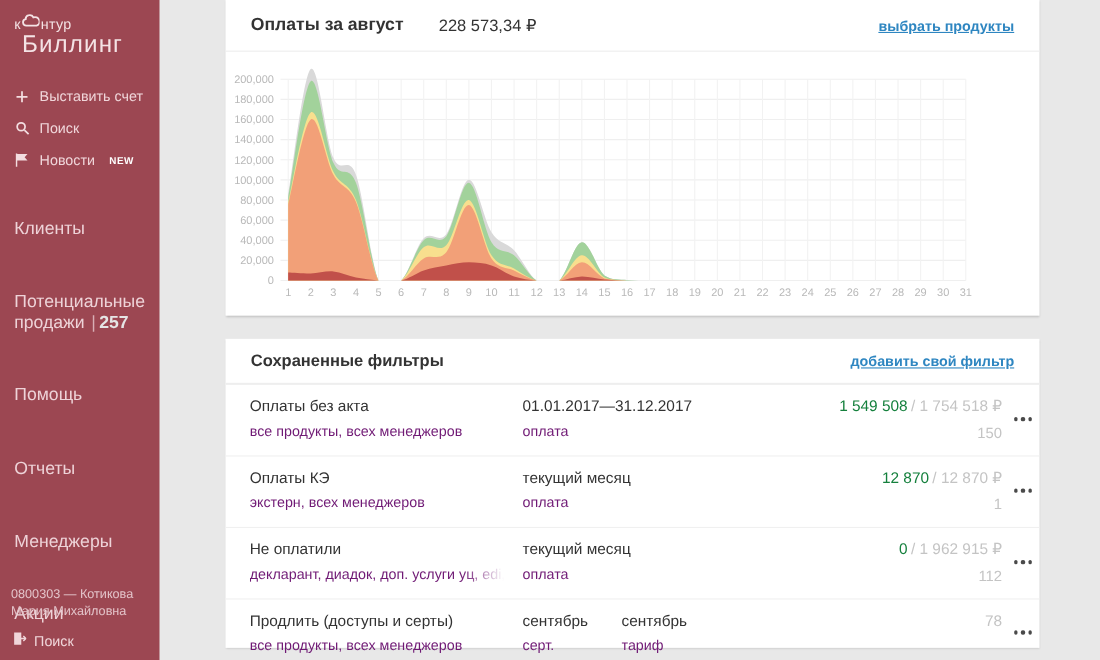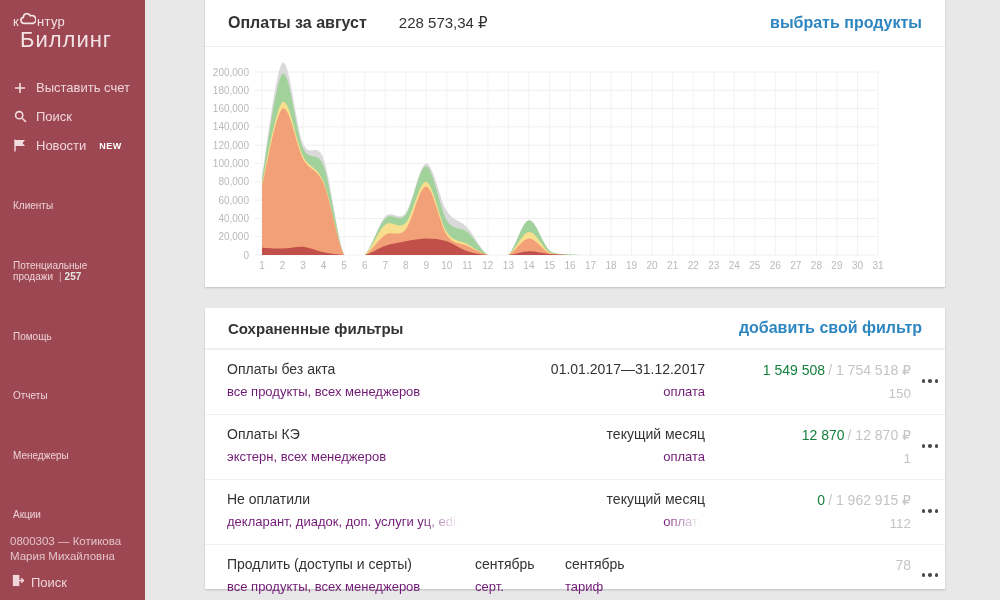--- a/index.html
+++ b/index.html
@@ -19,54 +19,54 @@
   .logo-line2 { font-size:22px; font-weight:400; letter-spacing:1px; padding-left:7px; margin-top:-2px; }
   .side-actions { margin-top:20px; }
   .side-item {
     display:flex; align-items:center; gap:9px;
     padding:7px 10px 7px 13px; font-size:13px; color:#f0d6da; cursor:pointer;
   }
   .side-item .ico { width:14px; display:flex; justify-content:center; color:#f3dde0; }
   .badge-new { font-size:9px; font-weight:bold; color:#fff; letter-spacing:.5px; margin-left:4px; }
   .side-nav { margin-top:19px; }
   .side-nav .side-link {
-    padding:8px 20px 8px 13px; font-size:10px; color:#eed3d8; cursor:pointer; line-height:1.15;margin-top:32px;
+    padding:8px 20px 8px 13px; font-size:16px; color:#eed3d8; cursor:pointer; line-height:1.15;margin-top:32px;
   }
   .count-sep { color:#d8aeb5; font-weight:400; margin:0 3px 0 6px; }
   .count-num { color:#e5e5e5; font-weight:bold; }
   .side-bottom { position:absolute; left:10px; right:6px; bottom:10px; }
   .account { font-size:11.5px; color:#e3c3c9; line-height:1.35; margin-bottom:9px; }
   .logout { display:flex; align-items:center; gap:7px; font-size:13px; color:#f0d6da; cursor:pointer; padding-left:1px; }
   
   .main { position:absolute; left:145px; top:0; width:855px; height:600px; }
   .card { position:absolute; left:60px; width:740px; background:#fff; box-shadow:0 1px 2px rgba(0,0,0,.18); }
   .card-head { display:flex; align-items:center; padding:0 23px; border-bottom:1px solid #ededed; }
   .card1 { top:0; height:287px; }
   .card1 .card-head { height:47px; }
   .card-title { font-size:16px; font-weight:bold; color:#333; }
   .amount { font-size:15px; color:#333; margin-left:32px; }
-  .blue-link { margin-left:auto; font-size:16px; font-weight:bold; color:#2e86c1; cursor:pointer; }
+  .blue-link { margin-left:auto; font-size:13px; font-weight:bold; color:#2e86c1; cursor:pointer;text-decoration:underline; }
   .chart-wrap { width:740px; height:240px; }
   
   .card2 { top:308px; height:281px; }
   .card2 .card-head { height:41px; }
   .card2 .card-title { font-size:15px; }
   .frow {
     display:grid; grid-template-columns:248px 90px 140px 1fr 26px;
     padding:11px 6px 13px 22px; border-top:1px solid #f0f0f0; cursor:pointer;
   }
   .frow:first-of-type { border-top:none; }
   .l1 { font-size:14px; color:#333; white-space:nowrap; overflow:hidden; }
   .l2 { font-size:13px; color:#701a75; margin-top:7px; white-space:nowrap; overflow:hidden; }
   .fade .l2 {
     -webkit-mask-image:linear-gradient(90deg,#000 82%,transparent 98%);
             mask-image:linear-gradient(90deg,#000 82%,transparent 98%);
   }
   .fname { padding-right:12px; }
-  .span2 { grid-column:2 / 4;text-align:right; }
+  .span2 { grid-column:2 / 4; }
   .fvals { text-align:right; padding-right:2px; }
   .vb { font-weight:normal; color:#15803d; font-size:14px; }
   .vg { color:#c4c4c4; font-size:14px; margin-left:3px; }
   .v2 { font-size:13.5px; color:#c4c4c4; margin-top:7px; }
   .fmenu { display:flex; align-items:center; justify-content:flex-end; }
   .dots { display:flex; gap:3px; padding-right:1px; }
   .dots i { width:3.5px; height:3.5px; border-radius:50%; background:#4a4a4a; }
 </style>
 </head>
 <body>

